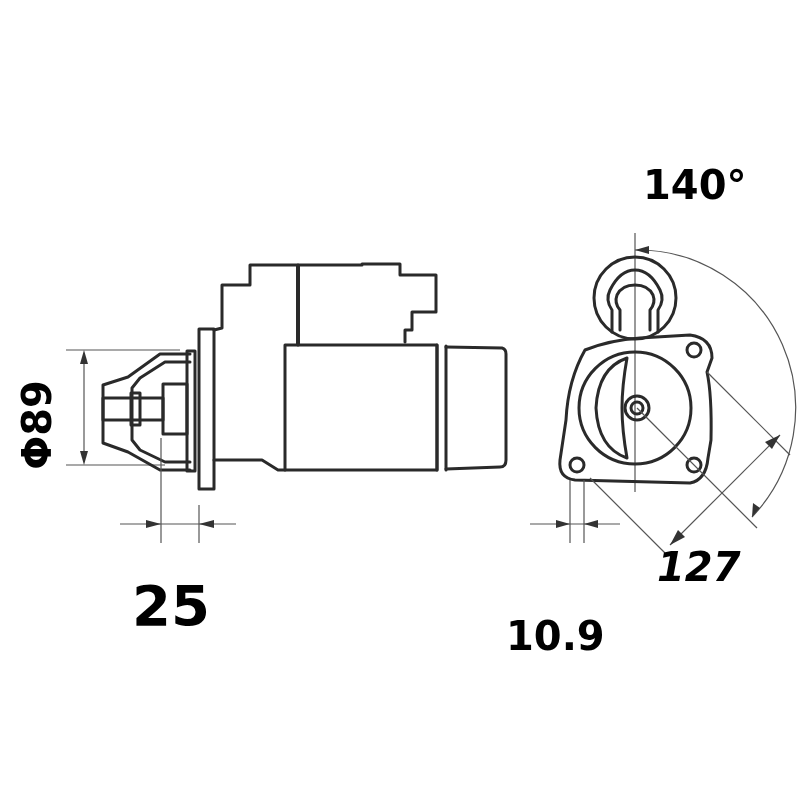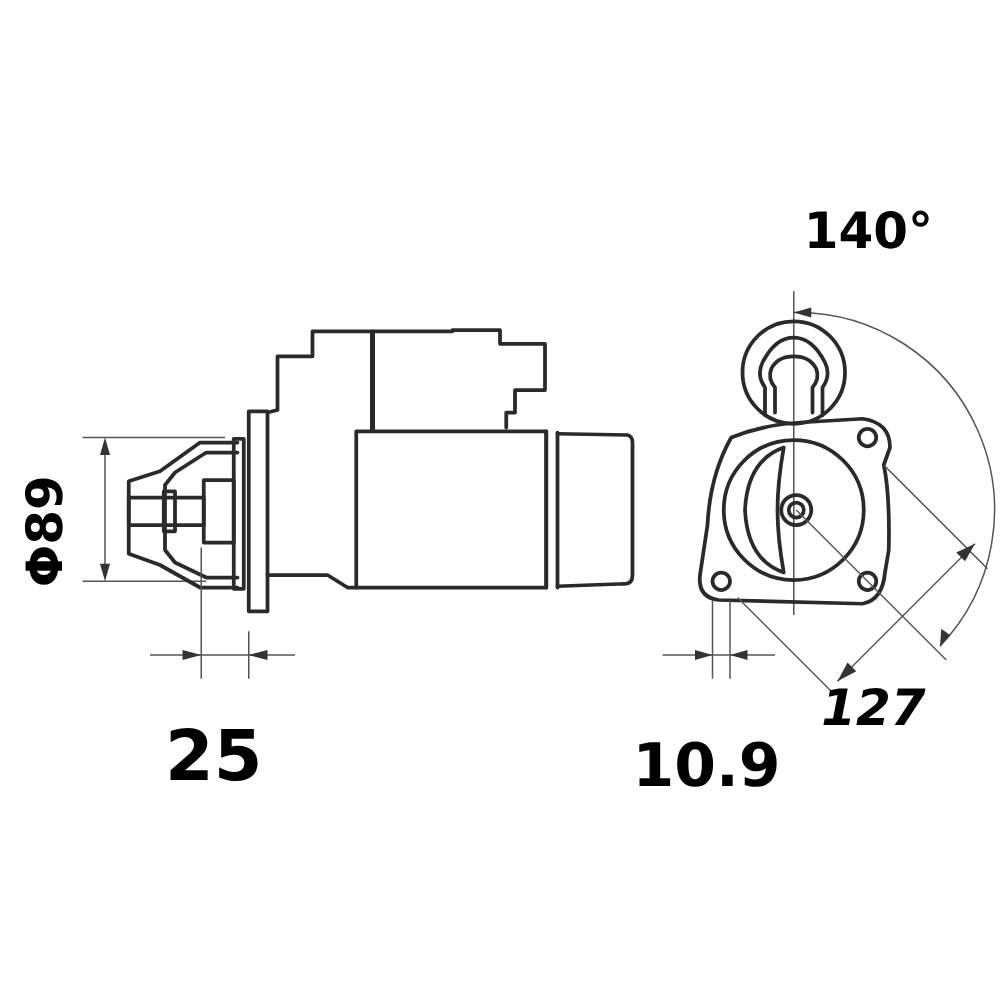--- a/index.html
+++ b/index.html
@@ -85,15 +85,15 @@
     <line class="thin" x1="570" y1="480" x2="570" y2="543"></line>
     <line class="thin" x1="584" y1="480" x2="584" y2="543"></line>
     <line class="thin" x1="530" y1="524" x2="620" y2="524"></line>
     <polygon class="arrow" points="570,524 556,520 556,528"></polygon>
     <polygon class="arrow" points="584,524 598,520 598,528"></polygon>
   </g>
 </svg>
 
 <div class="lbl" style="left:-8px; top:405px; font-size:40px; transform:rotate(-90deg); transform-origin:center;">Φ89</div>
 <div class="lbl" style="left:120px; top:578px; font-size:56px;margin-left:12px;">25</div>
-<div class="lbl" style="left:506px; top:589px; font-size:48px;">10.9</div>
+<div class="lbl" style="left:506px; top:616px; font-size:40px;">10.9</div>
 <div class="lbl" style="left:657px; top:547px; font-size:40px;font-style:italic;">127</div>
 <div class="lbl" style="left:643px; top:165px; font-size:40px;">140°</div>
 
 </body></html>

